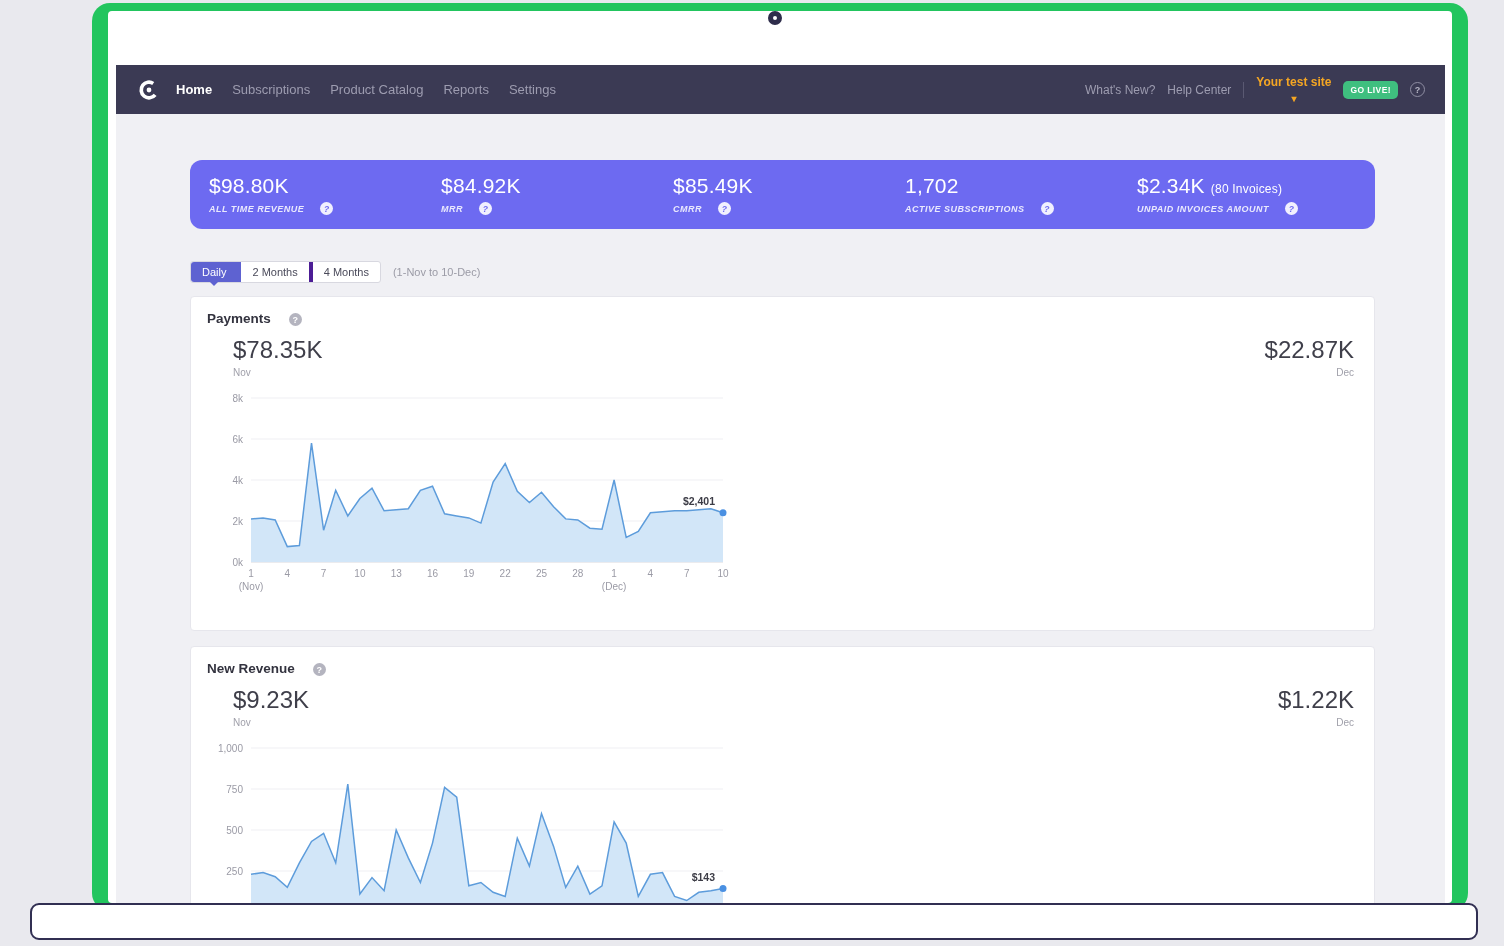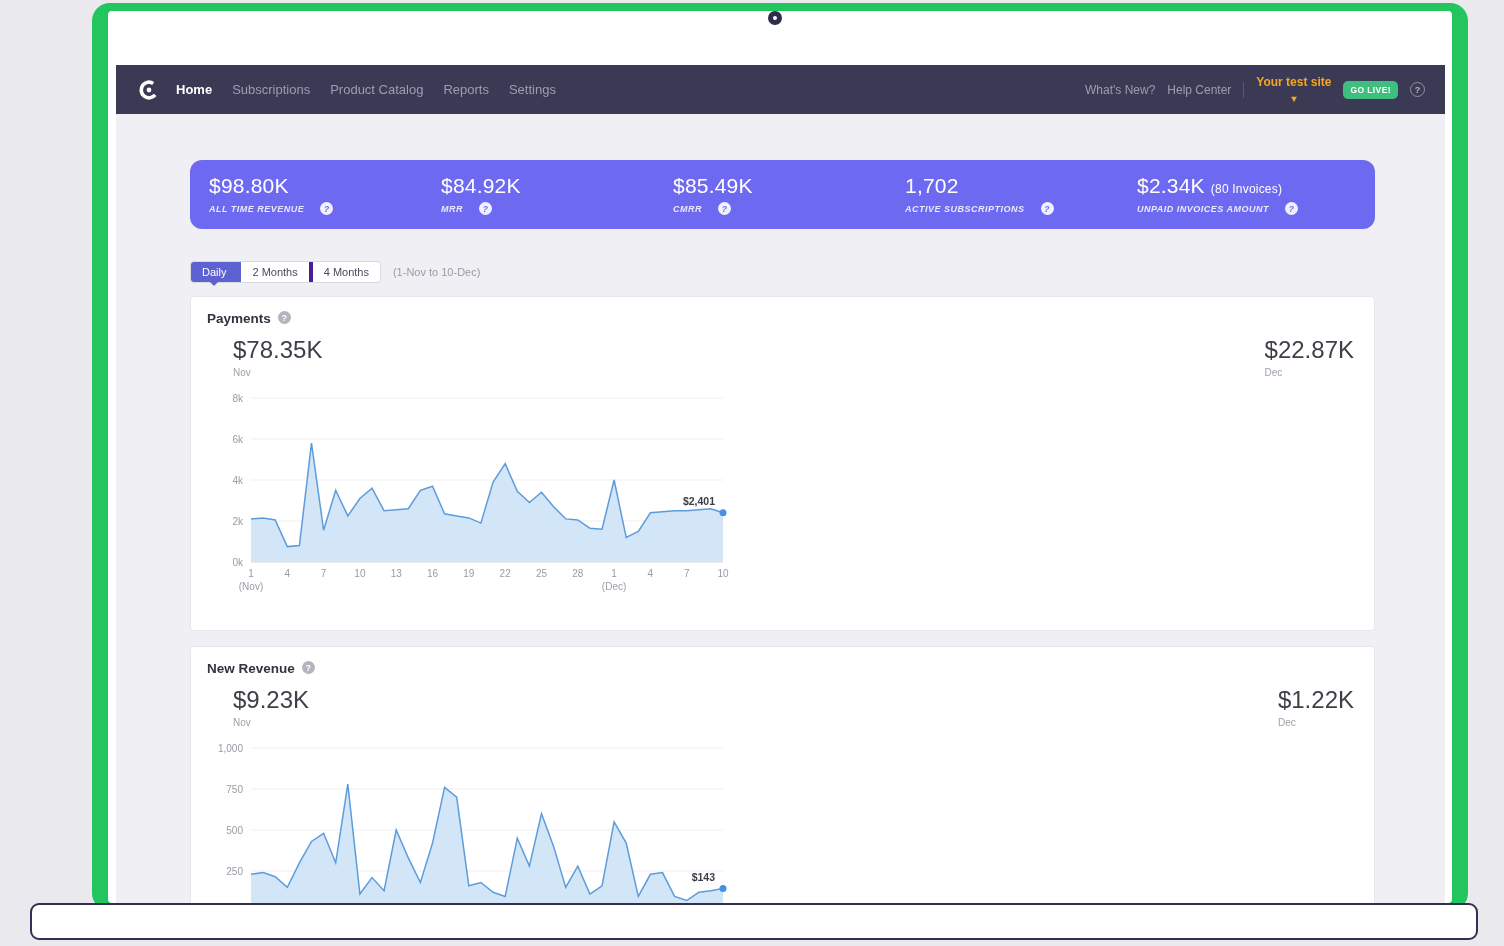--- a/index.html
+++ b/index.html
@@ -64,25 +64,25 @@
   .seg { font-size:11px; color:#4a4a5a; padding:4px 11px; cursor:pointer; border-right:4px solid #4c1d95; position:relative; }
   .seg:last-child { border-right:none; }
   .seg.active { background:#5e62d1; color:#fff; border-radius:3px 0 0 3px; border-right-color:#5e62d1; }
   .seg.active::after { content:""; position:absolute; left:50%; bottom:-4px; margin-left:-4px;
     border-left:4px solid transparent; border-right:4px solid transparent; border-top:4px solid #5e62d1; }
   .range-text { margin-left:12px; font-size:11px; color:#9b9ba6; }
 
   .cards { display:flex; flex-wrap:wrap; gap:15px 28px; margin-top:13px; }
   .card { flex:1 1 calc(50% - 14px); height:335px; background:#fff; border:1px solid #e6e6ec;
     border-radius:4px; padding:14px 16px; }
-  .card-head { display:flex; align-items:flex-start; gap:7px; }
+  .card-head { display:flex; align-items:flex-end; gap:18px; }
   .card-title { font-size:13.5px; font-weight:700; color:#33333f; }
   .card-values { display:flex; justify-content:space-between; margin-top:10px; }
   .cv-left { padding-left:26px; }
-  .cv-right { padding-right:4px; }
+  .cv-right { text-align:right; padding-right:4px; }
   .cv-value { font-size:24px; font-weight:500; color:#3f3f4a; }
   .cv-label { font-size:10px; color:#a0a0aa; margin-top:3px; }
   .chart { margin-top:6px; }
 </style>
 </head>
 <body>
 
 <div class="frame">
   <div class="camera"></div>
   <div class="screen">

